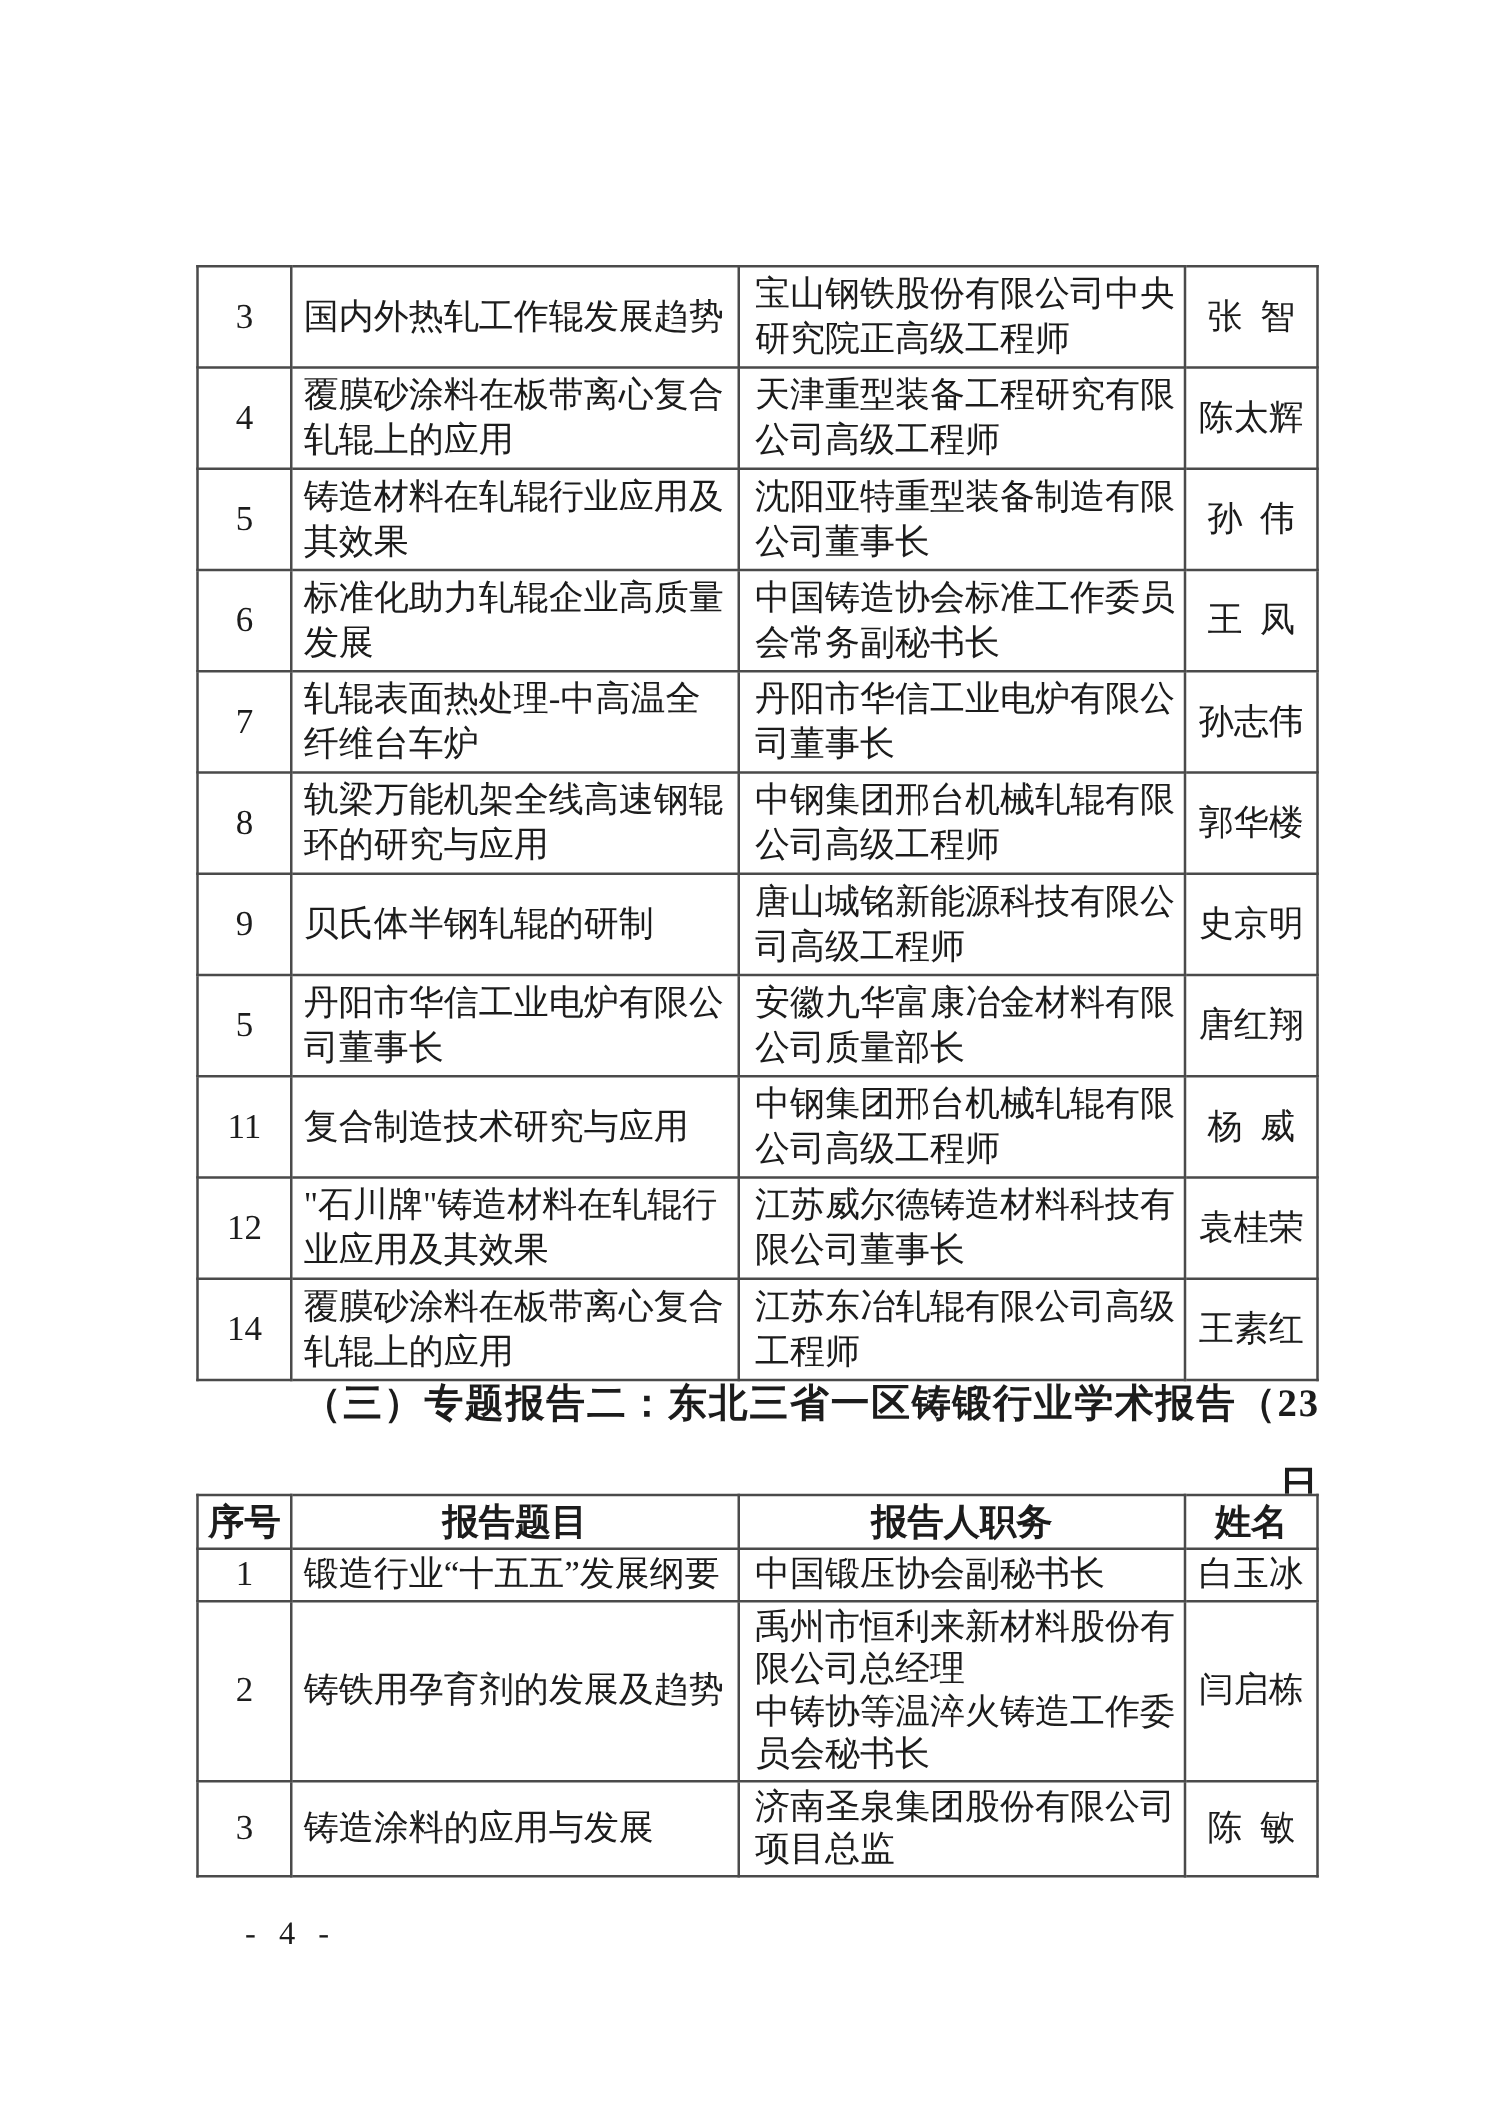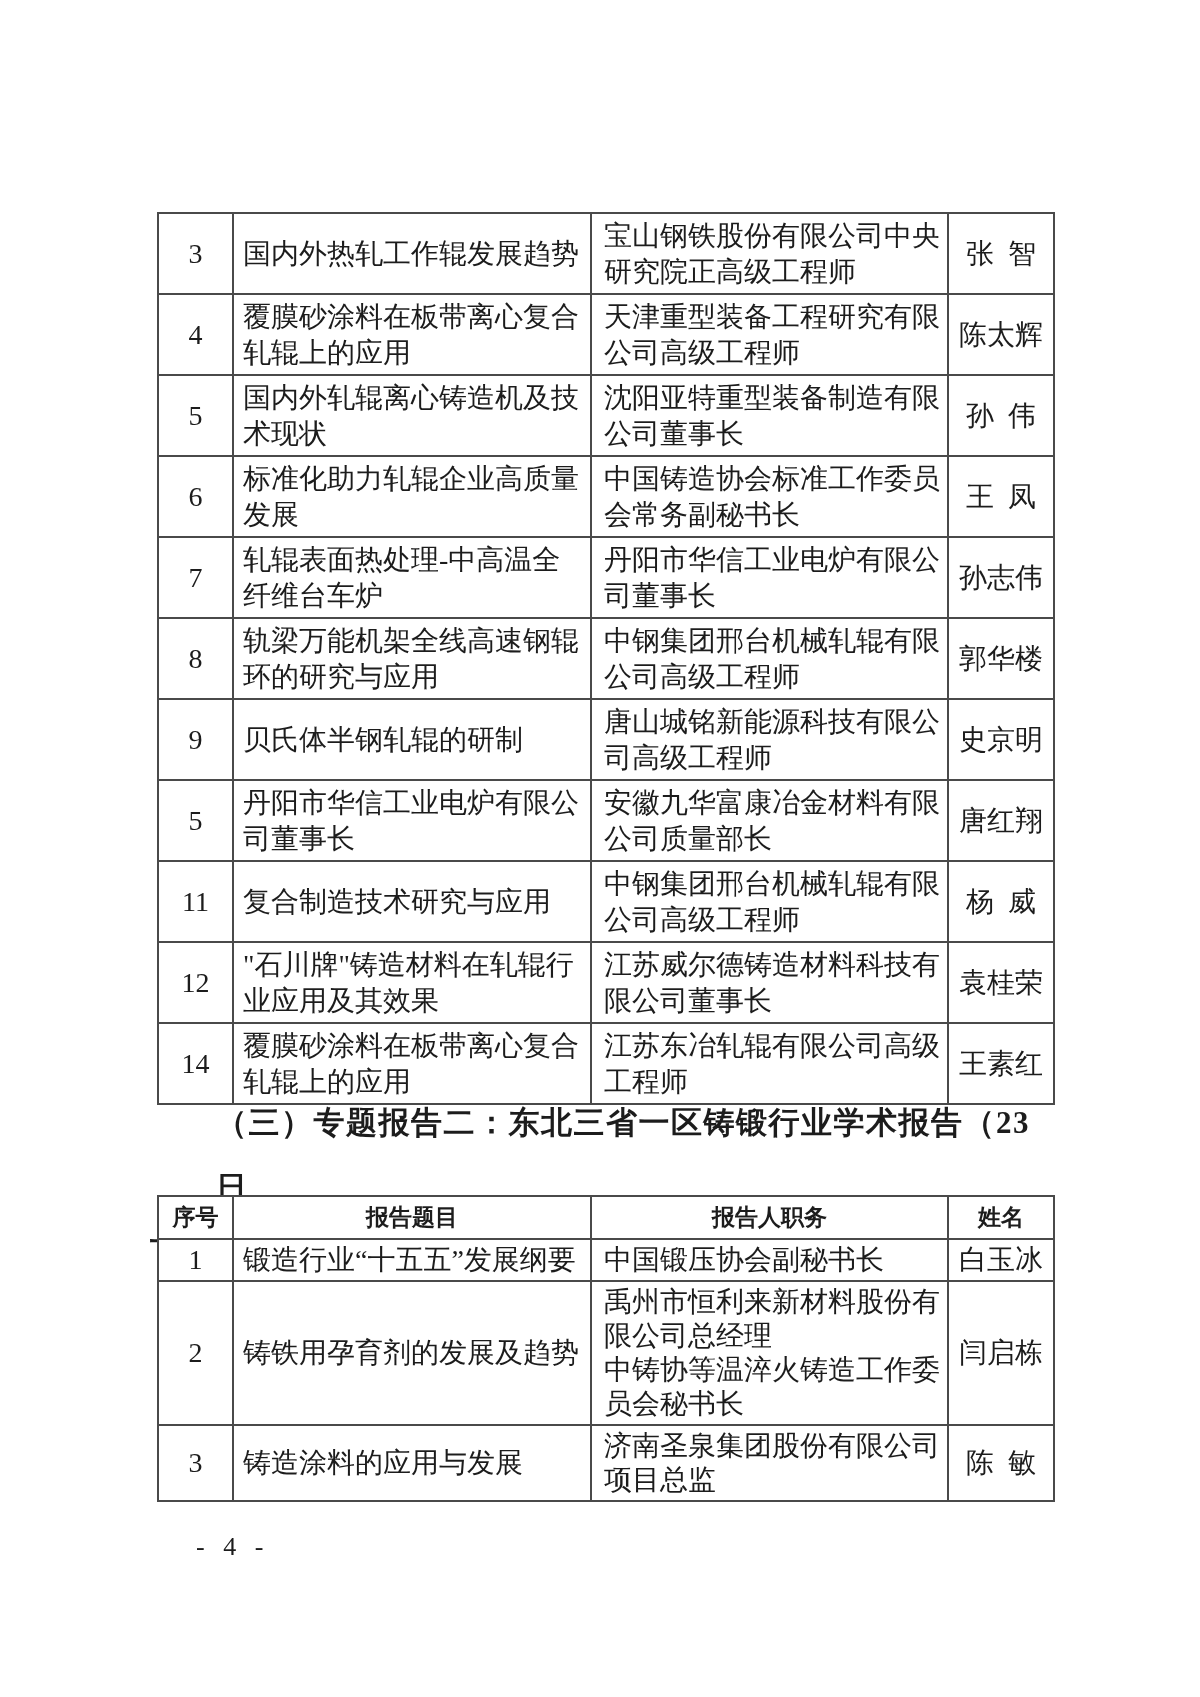--- a/index.html
+++ b/index.html
@@ -43,36 +43,37 @@
     text-align: left;
     padding: 2px 2px 2px 9px;
   }
   td.col-pos { white-space: pre-line; padding-left: 12px; }
   td.col-name {
     text-align: center;
     padding: 2px 0;
   }
   #table2 td { line-height: 34px; padding-top: 3px; padding-bottom: 3px; }
   #table2 th {
-    font-size: 23px;
+    font-size: 29px;
     font-weight: bold;
     text-align: center;
     height: 41px;
     padding: 0;
   }
 
   .section-heading {
     position: absolute;
     left: 150px;
     top: 1090px;
     width: 906px;
     font-size: 31px;
     font-weight: bold;
     line-height: 65px;
     letter-spacing: 1.5px;
+    text-align: right;
   }
   .section-heading .line1 { padding-left: 66px; }
 
   .page-footer {
     position: absolute;
     left: 196px;
     top: 1532px;
     font-size: 26px;
     letter-spacing: 6px;
     color: #1c1c1c;
@@ -98,21 +99,21 @@
           <td class="col-name">张 智</td>
         </tr>
         <tr>
           <td class="col-no">4</td>
           <td class="col-title">覆膜砂涂料在板带离心复合轧辊上的应用</td>
           <td class="col-pos">天津重型装备工程研究有限公司高级工程师</td>
           <td class="col-name">陈太辉</td>
         </tr>
         <tr>
           <td class="col-no">5</td>
-          <td class="col-title">国内外轧辊离心铸造机及技术现状</td>
+          <td class="col-title">铸造材料在轧辊行业应用及其效果</td>
           <td class="col-pos">沈阳亚特重型装备制造有限公司董事长</td>
           <td class="col-name">孙 伟</td>
         </tr>
         <tr>
           <td class="col-no">6</td>
           <td class="col-title">标准化助力轧辊企业高质量发展</td>
           <td class="col-pos">中国铸造协会标准工作委员会常务副秘书长</td>
           <td class="col-name">王 凤</td>
         </tr>
         <tr>

